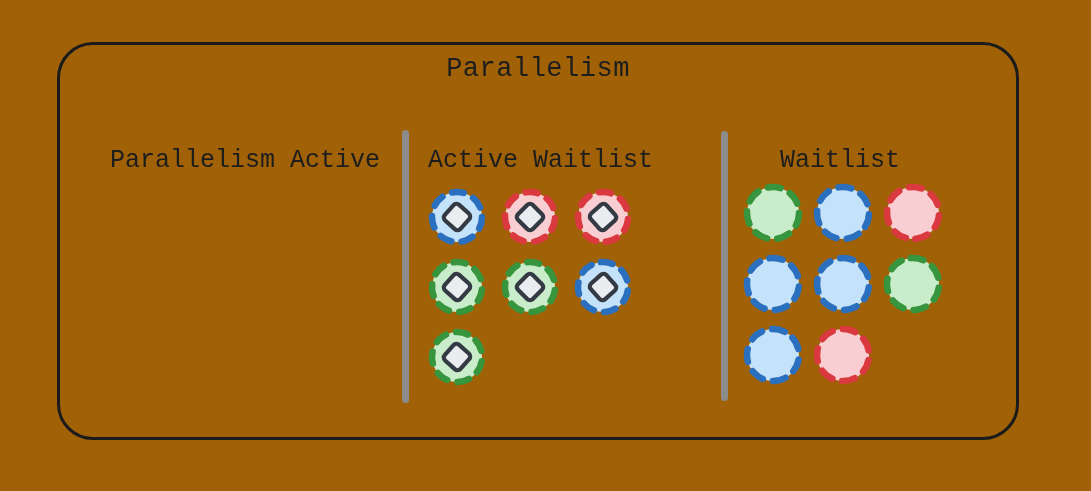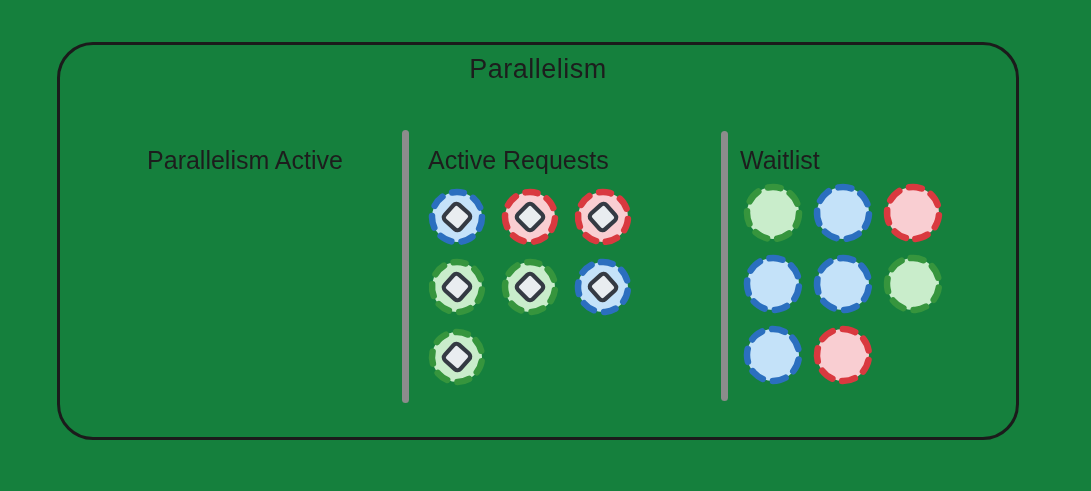--- a/index.html
+++ b/index.html
@@ -4,22 +4,22 @@
 <style>
   html, body {
     margin: 0;
     padding: 0;
     background: #ffffff;
   }
   #canvas {
     position: relative;
     width: 1091px;
     height: 491px;
-    background: #15803d;
-    font-family: Liberation Sans, sans-serif;
+    background: #a16207;
+    font-family: Liberation Mono, monospace;
     color: #1d1d1d;
     overflow: hidden;
   }
   .outer-box {
     position: absolute;
     left: 57px;
     top: 42px;
     width: 956px;
     height: 392px;
     border: 3px solid #1b1b1b;
@@ -46,21 +46,21 @@
     left: 85px;
     width: 320px;
     text-align: center;
   }
   #active-header {
     left: 428px;
   }
   #waitlist-header {
     left: 740px;
     width: 200px;
-    text-align: left;
+    text-align: center;
   }
   .divider {
     position: absolute;
     width: 7px;
     border-radius: 4px;
     background: #8c8c8c;
   }
   #divider-1 {
     left: 402px;
     top: 130px;
@@ -106,21 +106,21 @@
 <body>
 
 <div id="canvas" style="color: rgb(29, 29, 29);">
 
   <div class="outer-box" style="border-color: rgb(27, 27, 27);"></div>
 
   <div class="diagram-title">Parallelism</div>
 
   <div class="section-header" id="tokens-header">Parallelism Active</div>
 
-  <div class="section-header" id="active-header">Active Requests</div>
+  <div class="section-header" id="active-header">Active Waitlist</div>
 
   <div class="section-header" id="waitlist-header">Waitlist</div>
 
   <div class="divider" id="divider-1" style="background: rgb(140, 140, 140);"></div>
 
   <div class="divider" id="divider-2" style="background: rgb(140, 140, 140);"></div>
 
 
   <div class="token-grid" id="active-grid">
       <div class="token-row">

